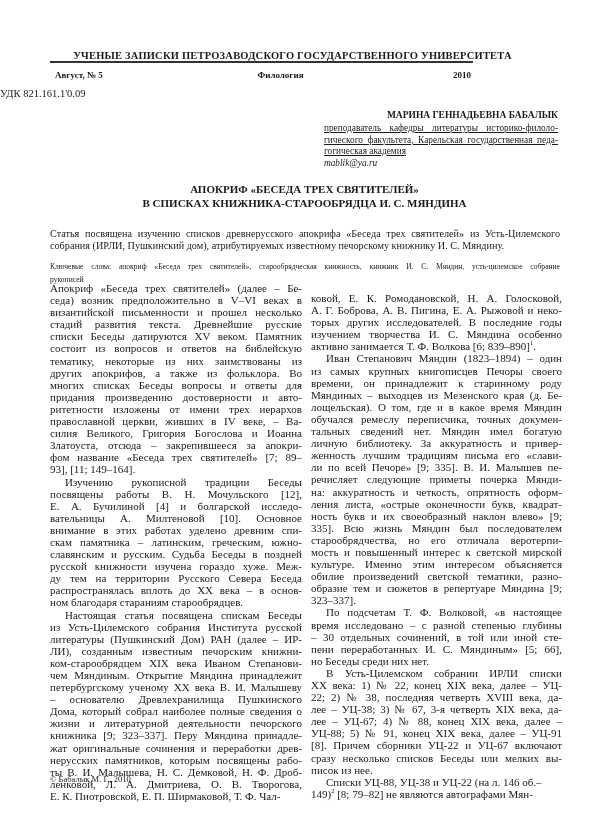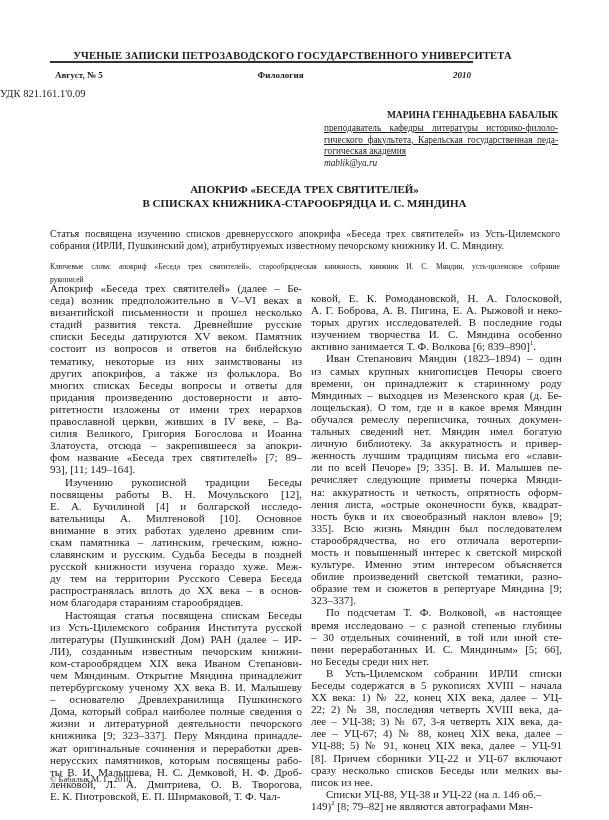--- a/index.html
+++ b/index.html
@@ -5,21 +5,21 @@
   html, body { margin:0; padding:0; background:#ffffff; }
   body { width:609px; height:820px; position:relative; overflow:hidden;
          font-family:"Liberation Serif","DejaVu Serif",serif; color:#1a1a1a; }
   .journal { position:absolute; top:43px; left:0; width:585px; text-align:center;
              font-weight:bold; font-size:10.5px; letter-spacing:0.2px;margin-top:7px; }
   .rule { position:absolute; top:61px; left:50px; width:424px; height:0;
           border-top:2px solid #333; }
   .rule { left:50px; width:423px; }
   .meta-left { position:absolute; top:70px; left:55px; font-weight:bold; font-size:9px; }
   .meta-center { position:absolute; top:70px; left:0; width:561px; text-align:center; font-weight:bold; font-size:9px; }
-  .meta-right { position:absolute; top:70px; right:138px; font-weight:bold; font-size:9px;font-style:italic; }
+  .meta-right { position:absolute; top:70px; right:138px; font-weight:bold; font-size:9px; }
   .udk { position:absolute; top:88px; left:0; width:609px; text-align:left; font-size:10.5px; }
   .author { position:absolute; top:110px; left:324px; width:234px; }
   .author-name { text-align:right; font-weight:bold; font-size:9.5px; margin-bottom:3px; }
   .author-info { font-size:9.3px; line-height:11.5px; text-align:justify; text-align-last:left;text-decoration:underline; }
   .author-info .ln { display:block; text-align:justify; text-align-last:justify; }
   .author-info .ln.last { text-align-last:left; }
   .email { font-size:9.3px; font-style:italic; line-height:11.5px; }
   .title { position:absolute; top:182px; left:0; width:609px; text-align:center;
            font-weight:bold; font-size:11px; line-height:14px; }
   .abstract { position:absolute; top:228px; left:50px; width:510px; font-size:10.2px; line-height:12px; }
@@ -153,21 +153,20 @@
     </div>
     <div>
       <span class="ln indent">По подсчетам Т. Ф. Волковой, «в настоящее</span>
       <span class="ln">время исследовано – с разной степенью глубины</span>
       <span class="ln">– 30 отдельных сочинений, в той или иной сте-</span>
       <span class="ln">пени переработанных И. С. Мяндиным» [5; 66],</span>
       <span class="ln last">но Беседы среди них нет.</span>
     </div>
     <div>
       <span class="ln indent">В Усть-Цилемском собрании ИРЛИ списки</span>
-      <span class="ln">Беседы содержатся в 5 рукописях XVIII – начала</span>
       <span class="ln">XX века: 1) № 22, конец XIX века, далее – УЦ-</span>
       <span class="ln">22; 2) № 38, последняя четверть XVIII века, да-</span>
       <span class="ln">лее – УЦ-38; 3) № 67, 3-я четверть XIX века, да-</span>
       <span class="ln">лее – УЦ-67; 4) № 88, конец XIX века, далее –</span>
       <span class="ln">УЦ-88; 5) № 91, конец XIX века, далее – УЦ-91</span>
       <span class="ln">[8]. Причем сборники УЦ-22 и УЦ-67 включают</span>
       <span class="ln">сразу несколько списков Беседы или мелких вы-</span>
       <span class="ln last">писок из нее.</span>
     </div>
     <div>

